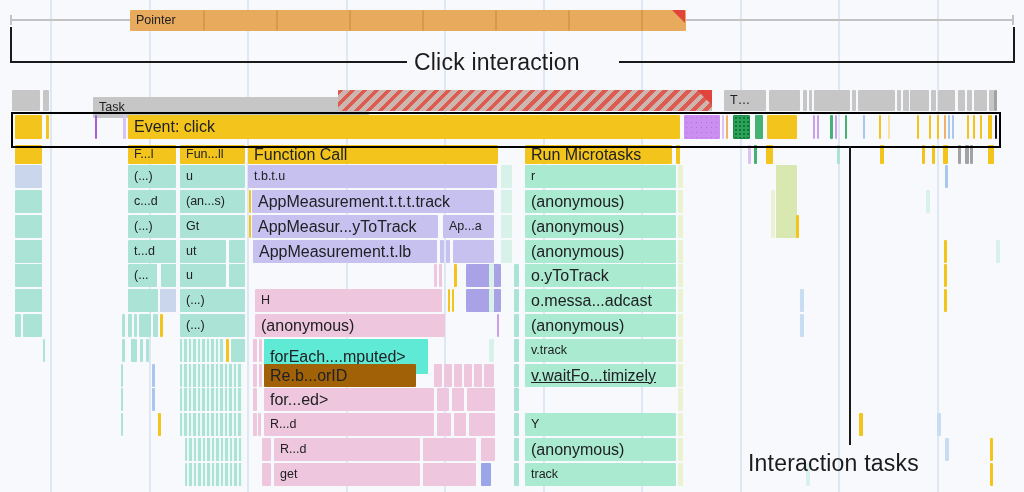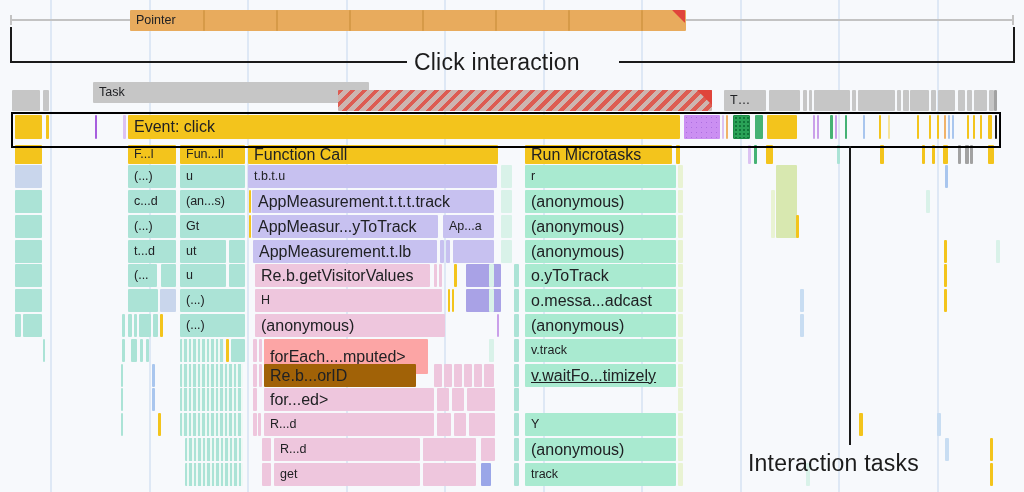--- a/index.html
+++ b/index.html
@@ -48,21 +48,21 @@
 <div class="blk c-orange" style="left: 130px; top: 10px; width: 556px; height: 21px; background: rgb(232, 171, 93);">Pointer</div>
     <div class="blk c-orangeLine tick" style="left: 203px; top: 10px; width: 2px; height: 21px; background: rgb(214, 154, 72);"></div>
     <div class="blk c-orangeLine tick" style="left: 276px; top: 10px; width: 2px; height: 21px; background: rgb(214, 154, 72);"></div>
     <div class="blk c-orangeLine tick" style="left: 349px; top: 10px; width: 2px; height: 21px; background: rgb(214, 154, 72);"></div>
     <div class="blk c-orangeLine tick" style="left: 422px; top: 10px; width: 2px; height: 21px; background: rgb(214, 154, 72);"></div>
     <div class="blk c-orangeLine tick" style="left: 495px; top: 10px; width: 2px; height: 21px; background: rgb(214, 154, 72);"></div>
     <div class="blk c-orangeLine tick" style="left: 568px; top: 10px; width: 2px; height: 21px; background: rgb(214, 154, 72);"></div>
     <div class="blk c-orangeLine tick" style="left: 641px; top: 10px; width: 2px; height: 21px; background: rgb(214, 154, 72);"></div>
     <div class="blk c-gray tick" style="left: 12px; top: 90px; width: 28px; height: 21px; background: rgb(198, 198, 198);"></div>
     <div class="blk c-gray tick" style="left: 43px; top: 90px; width: 6px; height: 21px; background: rgb(198, 198, 198);"></div>
-    <div class="blk c-gray" style="left: 93px; top: 82px; width: 276px; height: 21px; background: rgb(198, 198, 198);">Task</div>
+    <div class="blk c-gray" style="left: 93px; top: 97px; width: 276px; height: 21px; background: rgb(198, 198, 198);">Task</div>
     <div class="blk c-hatch tick" style="left: 338px; top: 90px; width: 374px; height: 21px;"></div>
     <div class="blk c-gray" style="left: 724px; top: 90px; width: 42px; height: 21px; background: rgb(198, 198, 198);">T…</div>
     <div class="blk c-gray tick" style="left: 769px; top: 90px; width: 31px; height: 21px; background: rgb(198, 198, 198);"></div>
     <div class="blk c-gray tick" style="left: 803px; top: 90px; width: 4px; height: 21px; background: rgb(198, 198, 198);"></div>
     <div class="blk c-gray tick" style="left: 809px; top: 90px; width: 3px; height: 21px; background: rgb(198, 198, 198);"></div>
     <div class="blk c-gray tick" style="left: 814px; top: 90px; width: 36px; height: 21px; background: rgb(198, 198, 198);"></div>
     <div class="blk c-gray tick" style="left: 852px; top: 90px; width: 4px; height: 21px; background: rgb(198, 198, 198);"></div>
     <div class="blk c-gray tick" style="left: 858px; top: 90px; width: 37px; height: 21px; background: rgb(198, 198, 198);"></div>
     <div class="blk c-gray tick" style="left: 897px; top: 90px; width: 4px; height: 21px; background: rgb(198, 198, 198);"></div>
     <div class="blk c-gray tick" style="left: 903px; top: 90px; width: 6px; height: 21px; background: rgb(198, 198, 198);"></div>
@@ -159,21 +159,20 @@
     <div class="blk c-paleTeal tick" style="left: 501px; top: 240px; width: 11px; height: 23px; background: rgb(217, 242, 233);"></div>
     <div class="blk c-tealM lbl13" style="left: 525px; top: 240px; width: 151px; height: 23px; background: rgb(169, 234, 208);">(anonymous)</div>
     <div class="blk c-oliveL tick" style="left: 678px; top: 240px; width: 5px; height: 23px; background: rgb(233, 243, 211);"></div>
     <div class="blk c-yellow tick" style="left: 944px; top: 240px; width: 3px; height: 23px; background: rgb(243, 196, 28);"></div>
     <div class="blk c-paleTeal tick" style="left: 996px; top: 240px; width: 4px; height: 23px; background: rgb(217, 242, 233);"></div>
     <div class="blk c-teal tick" style="left: 15px; top: 264px; width: 27px; height: 23px; background: rgb(171, 227, 214);"></div>
     <div class="blk c-teal" style="left: 128px; top: 264px; width: 29px; height: 23px; background: rgb(171, 227, 214);">(...</div>
     <div class="blk c-teal tick" style="left: 161px; top: 264px; width: 15px; height: 23px; background: rgb(171, 227, 214);"></div>
     <div class="blk c-teal" style="left: 180px; top: 264px; width: 46px; height: 23px; background: rgb(171, 227, 214);">u</div>
     <div class="blk c-teal tick" style="left: 229px; top: 264px; width: 16px; height: 23px; background: rgb(171, 227, 214);"></div>
-    <div class="blk c-pink lbl13" style="left: 255px; top: 264px; width: 175px; height: 23px; background: rgb(238, 198, 221);">Re.b.getVisitorValues</div>
     <div class="blk c-pink tick" style="left: 434px; top: 264px; width: 3px; height: 23px; background: rgb(238, 198, 221);"></div>
     <div class="blk c-pink tick" style="left: 439px; top: 264px; width: 3px; height: 23px; background: rgb(238, 198, 221);"></div>
     <div class="blk c-yellow tick" style="left: 454px; top: 264px; width: 3px; height: 23px; background: rgb(243, 196, 28);"></div>
     <div class="blk c-purpleB tick" style="left: 466px; top: 264px; width: 35px; height: 23px; background: rgb(169, 162, 230);"></div>
     <div class="blk c-paleTeal tick" style="left: 489px; top: 264px; width: 5px; height: 23px; background: rgb(217, 242, 233);"></div>
     <div class="blk c-teal tick" style="left: 514px; top: 264px; width: 5px; height: 23px; background: rgb(171, 227, 214);"></div>
     <div class="blk c-tealM lbl13" style="left: 525px; top: 264px; width: 151px; height: 23px; background: rgb(169, 234, 208);">o.yToTrack</div>
     <div class="blk c-oliveL tick" style="left: 678px; top: 264px; width: 5px; height: 23px; background: rgb(233, 243, 211);"></div>
     <div class="blk c-yellow tick" style="left: 944px; top: 264px; width: 3px; height: 23px; background: rgb(243, 196, 28);"></div>
     <div class="blk c-teal tick" style="left: 15px; top: 289px; width: 27px; height: 23px; background: rgb(171, 227, 214);"></div>
@@ -208,21 +207,21 @@
     <div class="blk c-teal tick" style="left: 43px; top: 339px; width: 2px; height: 23px; background: rgb(171, 227, 214);"></div>
     <div class="blk c-teal tick" style="left: 122px; top: 339px; width: 3px; height: 23px; background: rgb(171, 227, 214);"></div>
     <div class="blk c-teal tick" style="left: 131px; top: 339px; width: 6px; height: 23px; background: rgb(171, 227, 214);"></div>
     <div class="blk c-teal tick" style="left: 140px; top: 339px; width: 3px; height: 23px; background: rgb(171, 227, 214);"></div>
     <div class="blk c-teal tick" style="left: 146px; top: 339px; width: 3px; height: 23px; background: rgb(171, 227, 214);"></div>
     <div class="blk c-tealS tick" style="left: 180px; top: 339px; width: 44px; height: 23px;"></div>
     <div class="blk c-yellow tick" style="left: 226px; top: 339px; width: 3px; height: 23px; background: rgb(243, 196, 28);"></div>
     <div class="blk c-teal tick" style="left: 231px; top: 339px; width: 14px; height: 23px; background: rgb(171, 227, 214);"></div>
     <div class="blk c-pink tick" style="left: 253px; top: 339px; width: 4px; height: 23px; background: rgb(238, 198, 221);"></div>
     <div class="blk c-pink tick" style="left: 259px; top: 339px; width: 3px; height: 23px; background: rgb(238, 198, 221);"></div>
-    <div class="blk c-pink lbl13" style="left: 264px; top: 339px; width: 164px; height: 35px; background: #fca5a5;">forEach....mputed&gt;</div>
+    <div class="blk c-pink lbl13" style="left: 264px; top: 339px; width: 164px; height: 35px; background: #5eead4;">forEach....mputed&gt;</div>
     <div class="blk c-paleTeal tick" style="left: 489px; top: 339px; width: 5px; height: 23px; background: rgb(217, 242, 233);"></div>
     <div class="blk c-teal tick" style="left: 514px; top: 339px; width: 5px; height: 23px; background: rgb(171, 227, 214);"></div>
     <div class="blk c-tealM" style="left: 525px; top: 339px; width: 151px; height: 23px; background: rgb(169, 234, 208);">v.track</div>
     <div class="blk c-oliveL tick" style="left: 678px; top: 339px; width: 5px; height: 23px; background: rgb(233, 243, 211);"></div>
     <div class="blk c-teal tick" style="left: 121px; top: 364px; width: 2px; height: 23px; background: rgb(171, 227, 214);"></div>
     <div class="blk c-blue tick" style="left: 152px; top: 364px; width: 3px; height: 23px; background: rgb(169, 198, 238);"></div>
     <div class="blk c-tealS tick" style="left: 180px; top: 364px; width: 63px; height: 23px;"></div>
     <div class="blk c-pink tick" style="left: 253px; top: 364px; width: 4px; height: 23px; background: rgb(238, 198, 221);"></div>
     <div class="blk c-pink tick" style="left: 259px; top: 364px; width: 3px; height: 23px; background: rgb(238, 198, 221);"></div>
     <div class="blk c-pink lbl13" style="left: 264px; top: 364px; width: 152px; height: 23px; background: #a16207;">Re.b...orID</div>

